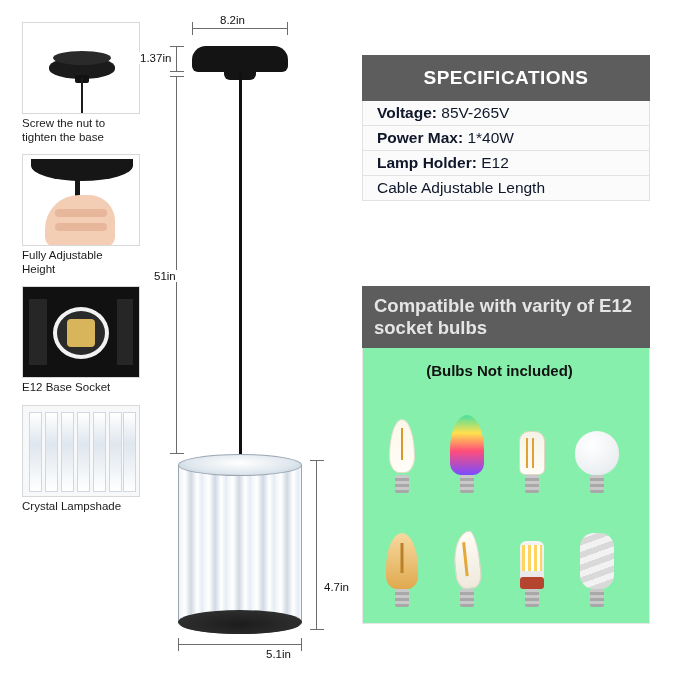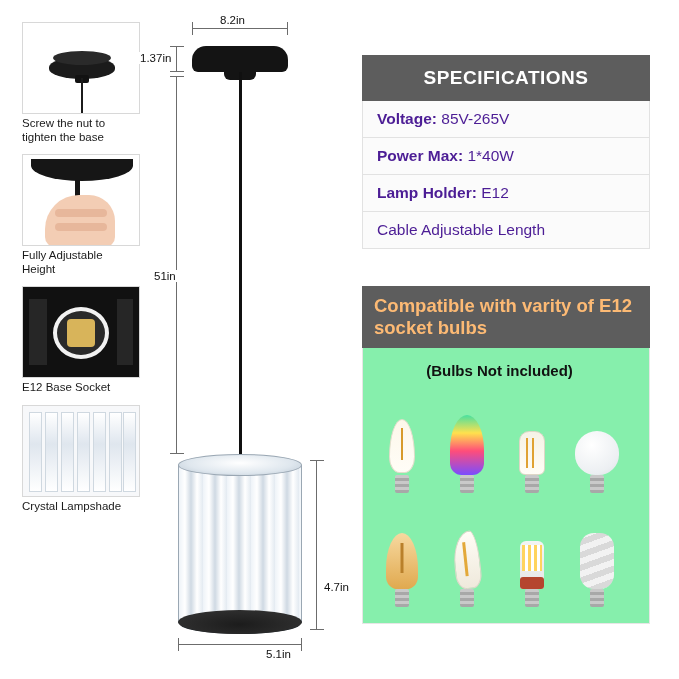--- a/index.html
+++ b/index.html
@@ -151,28 +151,28 @@
   .tick { position:absolute; background:#6c6c6c; }
 
   
   .spec-panel { position:absolute; left:362px; top:55px; width:288px; }
   .spec-head {
     background:#5d5d5d; color:#fff; font-size:19px; font-weight:bold;
     padding:12px 0; text-align:center; letter-spacing:.5px;
   }
   .spec-row {
     border:1px solid #e2e2e2; border-top:none;
-    background:#fbfbfb; font-size:15.5px; padding:9px 14px;
-    color:#4c1d95;
+    background:#fbfbfb; font-size:15.5px; padding:3px 14px;
+    color:#0f172a;
   }
   .spec-row b { font-weight:bold; }
 
   .compat-panel { position:absolute; left:362px; top:286px; width:288px; }
   .compat-head {
-    background:#5d5d5d; color:#fdba74; font-size:18.5px; font-weight:bold;
+    background:#5d5d5d; color:#e5e5e5; font-size:18.5px; font-weight:bold;
     padding:9px 12px; line-height:22px;
   }
   .compat-body {
     background:#86efac; border:1px solid #e6e6e6; border-top:none;
     padding:8px 19px 12px 6px;
     font-weight:bold;
   }
   .compat-sub { text-align:center; font-size:15px; padding:6px 0 10px; color:#111; }
   .bulb-grid {
     display:grid; grid-template-columns: repeat(4, 1fr);

